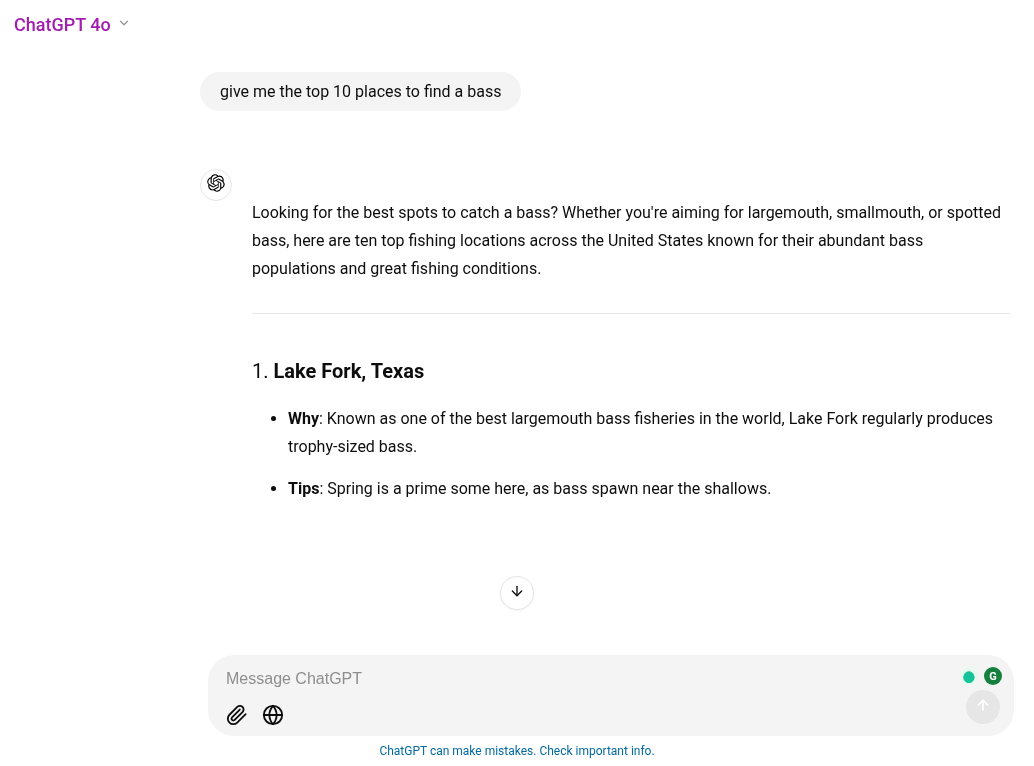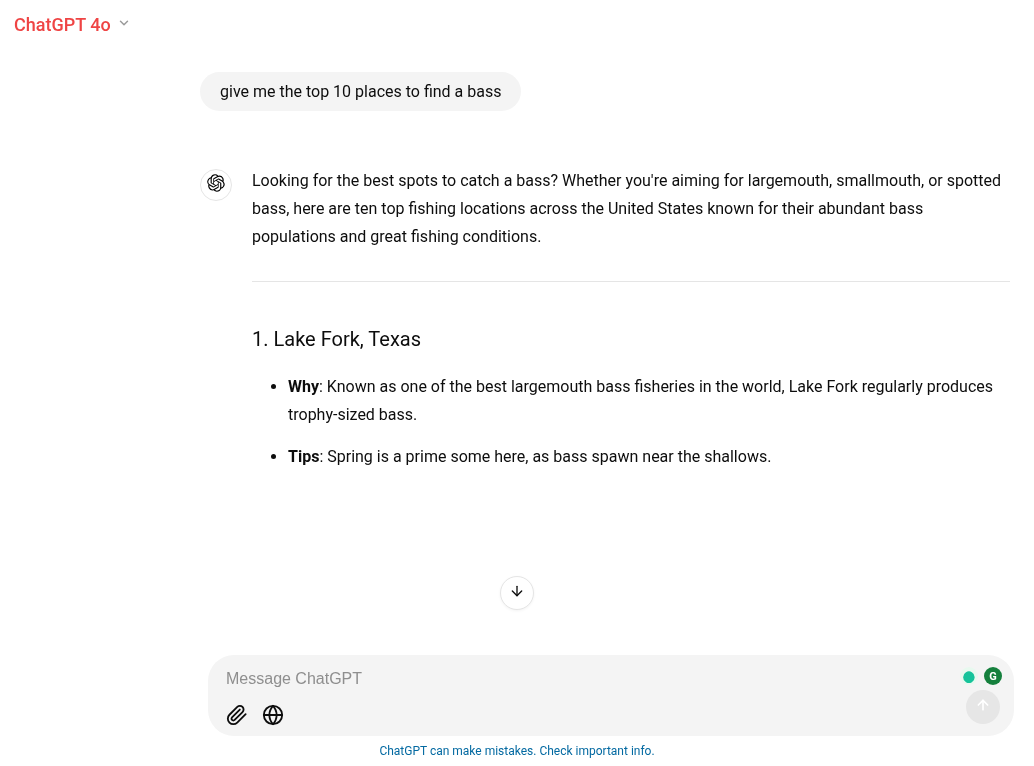--- a/index.html
+++ b/index.html
@@ -17,21 +17,21 @@
     top: 14px;
     left: 14px;
     display: flex;
     align-items: center;
     gap: 6px;
     cursor: pointer;
   }
   .header-title {
     font-size: 18px;
     font-weight: 500;
-    color: #ef4444;
+    color: #a21caf;
   }
   .header .chev {
     color: #9b9b9b;
   }
   .chat {
     position: absolute;
     top: 72px;
     left: 200px;
     width: 814px;
     height: 550px;
@@ -68,33 +68,33 @@
     background: #fff;
     margin-top: 2px;
   }
   .assistant-content {
     flex: 1;
     font-size: 16px;
     line-height: 1.75;
     color: #0d0d0d;
     padding-right: 4px;
   }
-  .assistant-content p.intro { margin-bottom: 28px; }
+  .assistant-content p.intro { margin-bottom: 28px; margin-top: 32px; }
   .assistant-content hr {
     border: none;
     border-top: 1px solid #e5e5e5;
     margin: 30px 0 40px 0;
   }
   .section-heading {
     font-size: 20px;
     font-weight: 700;
     margin-bottom: 16px;
   }
   .section-heading .num { font-weight: 400; }
-  .section-heading .name { font-weight: 400; }
+  .section-heading .name { font-weight: 700; }
   .assistant-content ul {
     list-style: disc;
     padding-left: 36px;
     margin-bottom: 30px;
   }
   .assistant-content li {
     margin-bottom: 14px;
     font-size: 16px;
     line-height: 1.75;
   }

